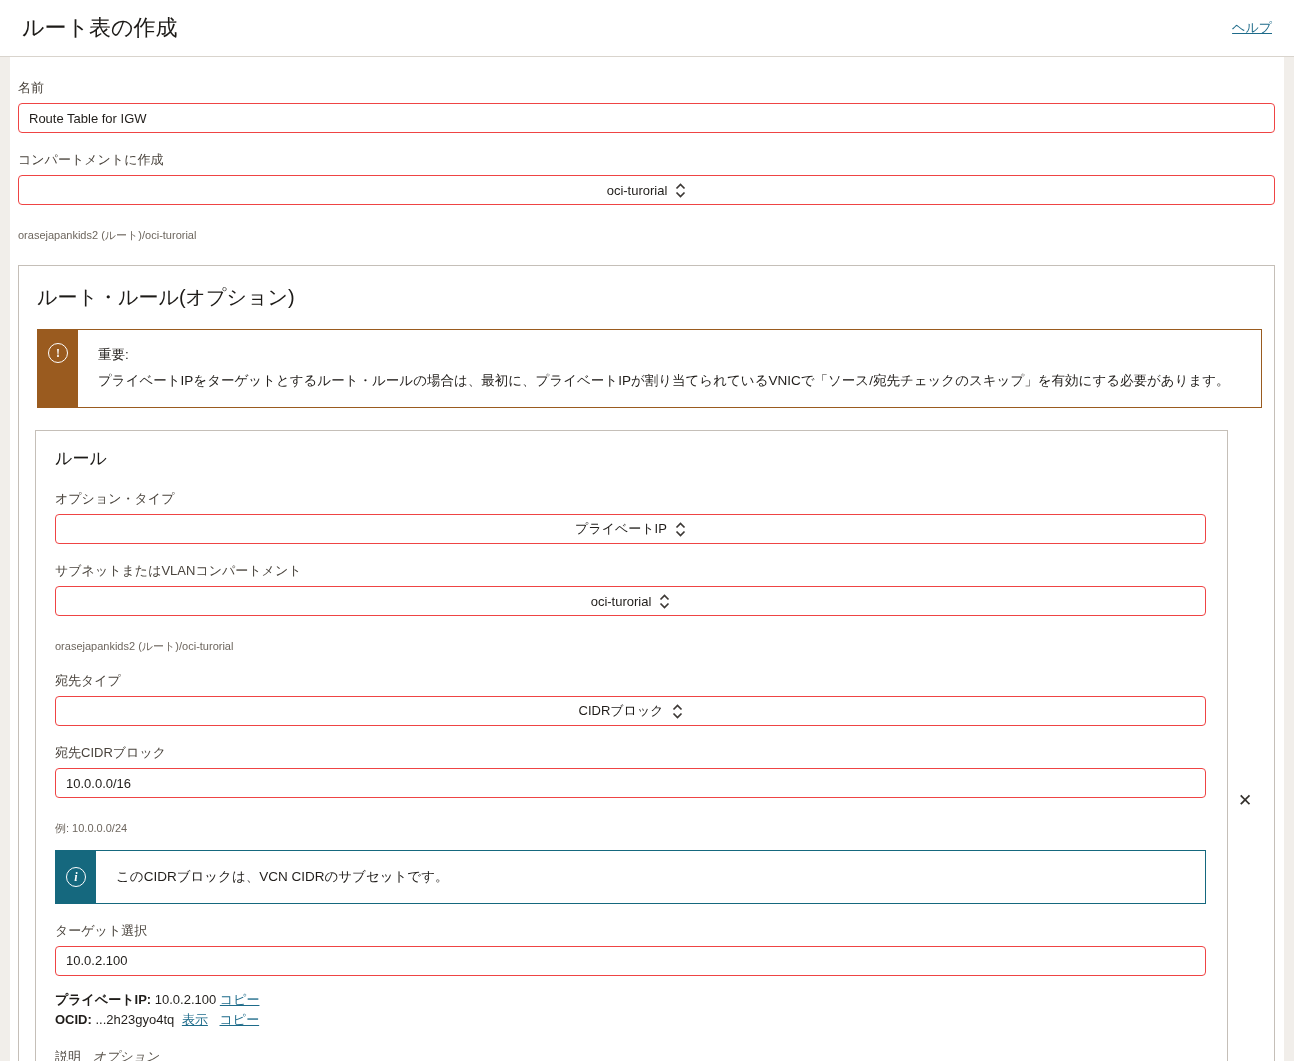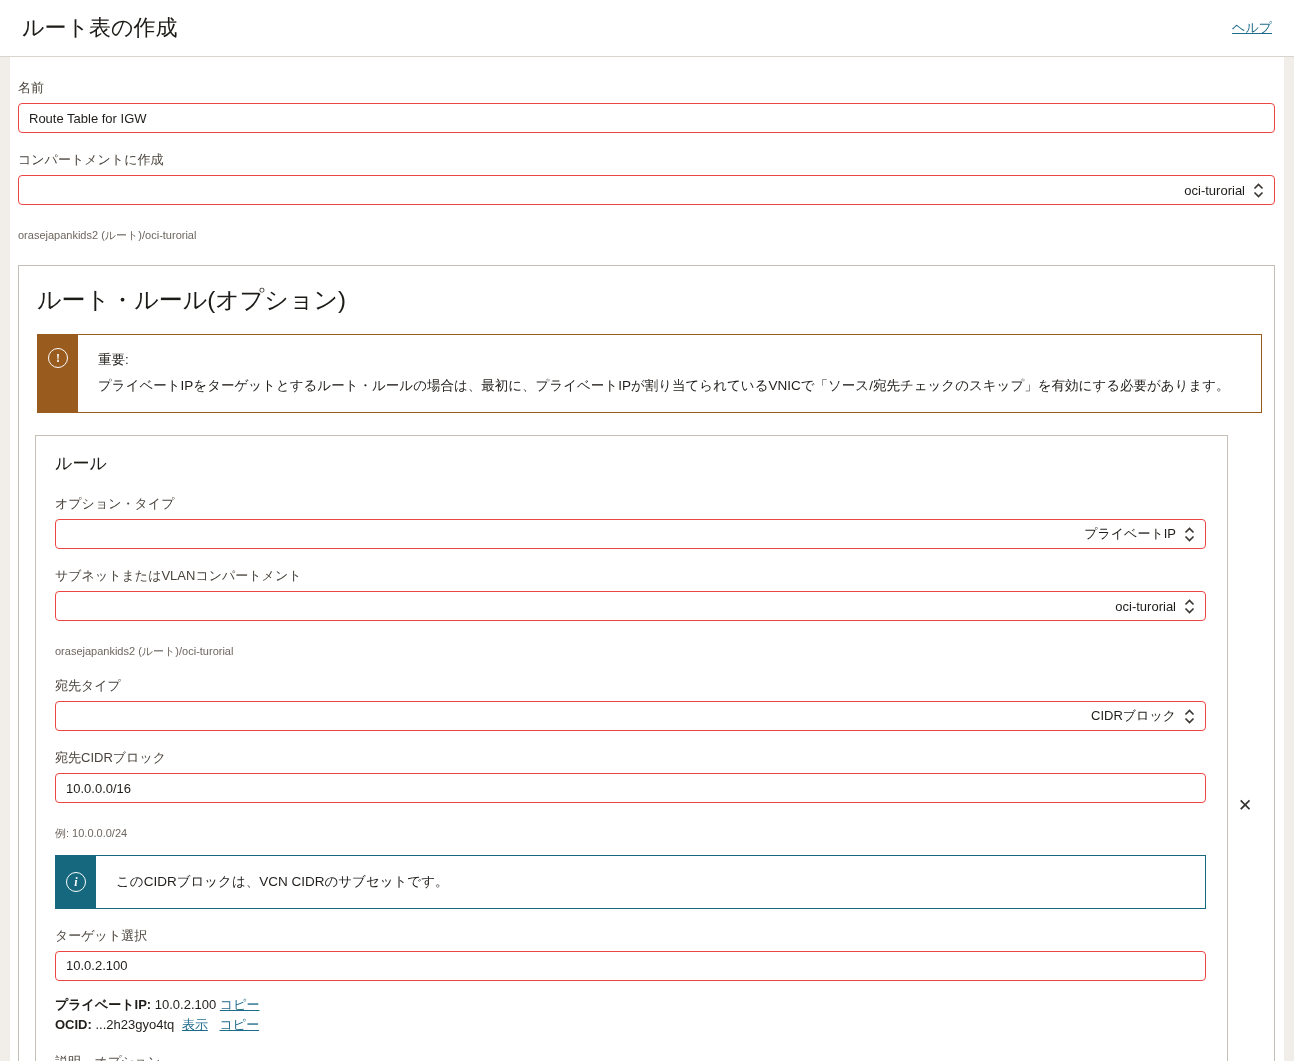--- a/index.html
+++ b/index.html
@@ -47,37 +47,37 @@
     border-radius: 4px;
     background: #fff;
     font-family: "Liberation Sans", "DejaVu Sans", sans-serif;
     font-size: 13px;
     color: #1f1c19;
     padding: 0 10px;
   }
   .select-box {
     display: flex;
     align-items: center;
-    justify-content: flex-end;
+    justify-content: center;
     cursor: pointer;
   }
   .helper-text {
     font-size: 11px;
     color: #6d665e;
     margin-top: 23px;
   }
   .field { margin-bottom: 18px; }
   
   .section-box {
     border: 1px solid #c5bfb8;
     background: #fff;
     margin-top: 22px;
     padding: 18px 12px 26px 16px;
   }
-  .section-title { font-size: 24px; font-weight: 400; color: #1c1a17; padding-left: 2px; }
+  .section-title { font-size: 20px; font-weight: 400; color: #1c1a17; padding-left: 2px; }
   
   .banner {
     display: flex;
     border: 1px solid;
     background: #fff;
     margin-top: 18px;
   }
   .banner .icon-cell {
     width: 40px;
     flex: 0 0 40px;

